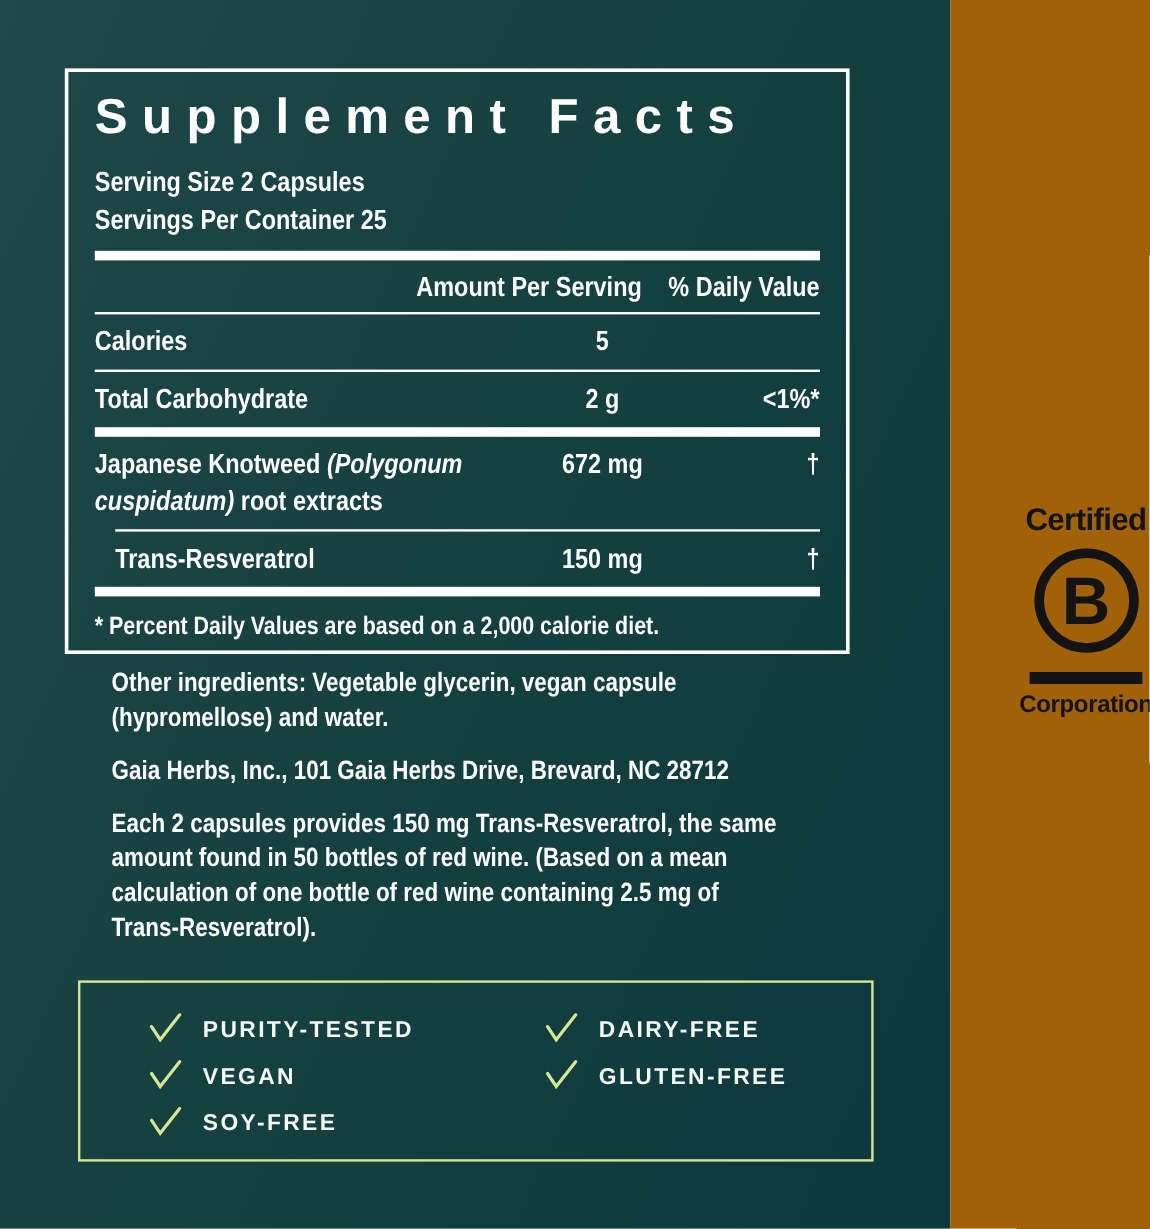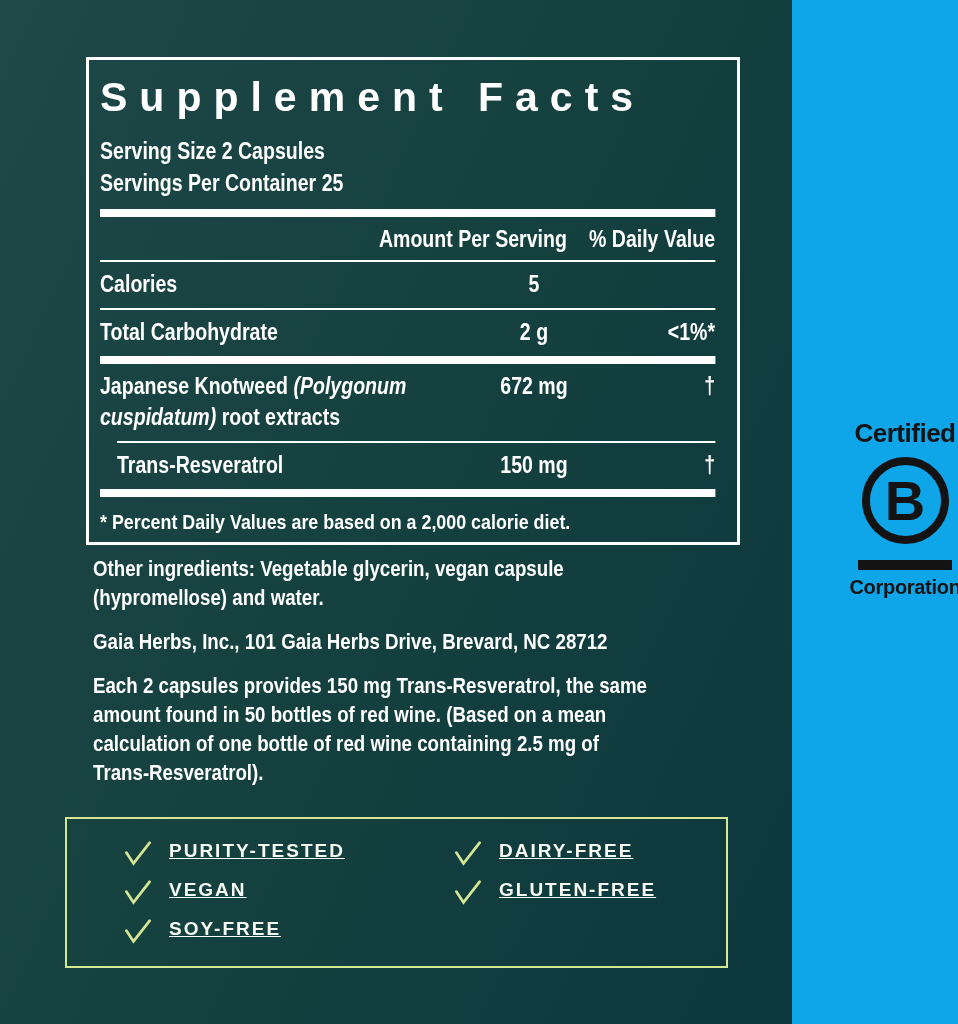--- a/index.html
+++ b/index.html
@@ -13,22 +13,22 @@
   .main {
     position:absolute; left:0; top:0; width:792px; height:1024px;
     background:linear-gradient(115deg,#1f4849 0%, #15413f 45%, #0c383e 100%);
     color:#ffffff;
   }
   
   .cn { width:117.65%; transform:scaleX(0.85); transform-origin:left top; }
 
   
   .facts-box {
-    position:absolute; left:86px; top:57px; width:654px; height:488px;
-    border:3px solid #ffffff; padding:10px 22px 0 11px; overflow:hidden;
+    position:absolute; left:54px; top:57px; width:654px; height:488px;
+    border:3px solid #ffffff; padding:10px 22px 0 22px; overflow:hidden;
   }
   .title {
     font-size:41px; font-weight:bold; letter-spacing:12px;
     white-space:nowrap; margin:4px 0 14px 0;
   }
   .serv { font-size:23px; font-weight:bold; line-height:32px; white-space:nowrap; }
   .bar  { height:8px; background:#ffffff; }
   .rule { height:2px; background:#ffffff; }
   .bar.m1 { margin-top:10px; }
   .hdr-row {
@@ -54,28 +54,28 @@
   .pline { display:block; font-size:22px; font-weight:bold; line-height:29px; white-space:nowrap; }
 
   
   .badges {
     position:absolute; left:65px; top:817px; width:663px; height:151px;
     border:2px solid #d5e794;
   }
   .bcol { position:absolute; top:21px; }
   .bcol.left  { left:56px; }
   .bcol.right { left:386px; }
-  .badge { display:flex; align-items:flex-start; gap:16px; height:30px; margin-bottom:9px;text-decoration:underline; }
+  .badge { display:flex; align-items:flex-end; gap:16px; height:30px; margin-bottom:9px; }
   .badge .lbl {
     color:#f6f9f2; font-size:19px; font-weight:bold; letter-spacing:2px; white-space:nowrap;
   }
   .chk { width:30px; height:27px; flex:0 0 auto; }
 
   
-  .strip { position:absolute; right:0; top:0; width:166px; height:1024px; background:#0ea5e9; }
+  .strip { position:absolute; right:0; top:0; width:166px; height:1024px; background:#a16207; }
   .bcorp { position:absolute; left:30px; top:419px; width:166px; text-align:center; color:#131313; }
   .bc-certified { font-size:26px; font-weight:bold; letter-spacing:-0.5px; line-height:28px; white-space:nowrap; }
   .bc-circle {
     width:87px; height:87px; border:8px solid #131313; border-radius:50%;
     margin:10px auto 0 auto; display:flex; align-items:center; justify-content:center;
   }
   .bc-b   { font-size:56px; font-weight:bold; line-height:56px; }
   .bc-bar { width:94px; height:10px; background:#131313; margin:16px auto 0 auto; }
   .bc-corp{ font-size:20px; font-weight:bold; letter-spacing:-0.3px; margin-top:6px; white-space:nowrap; }
 </style>

